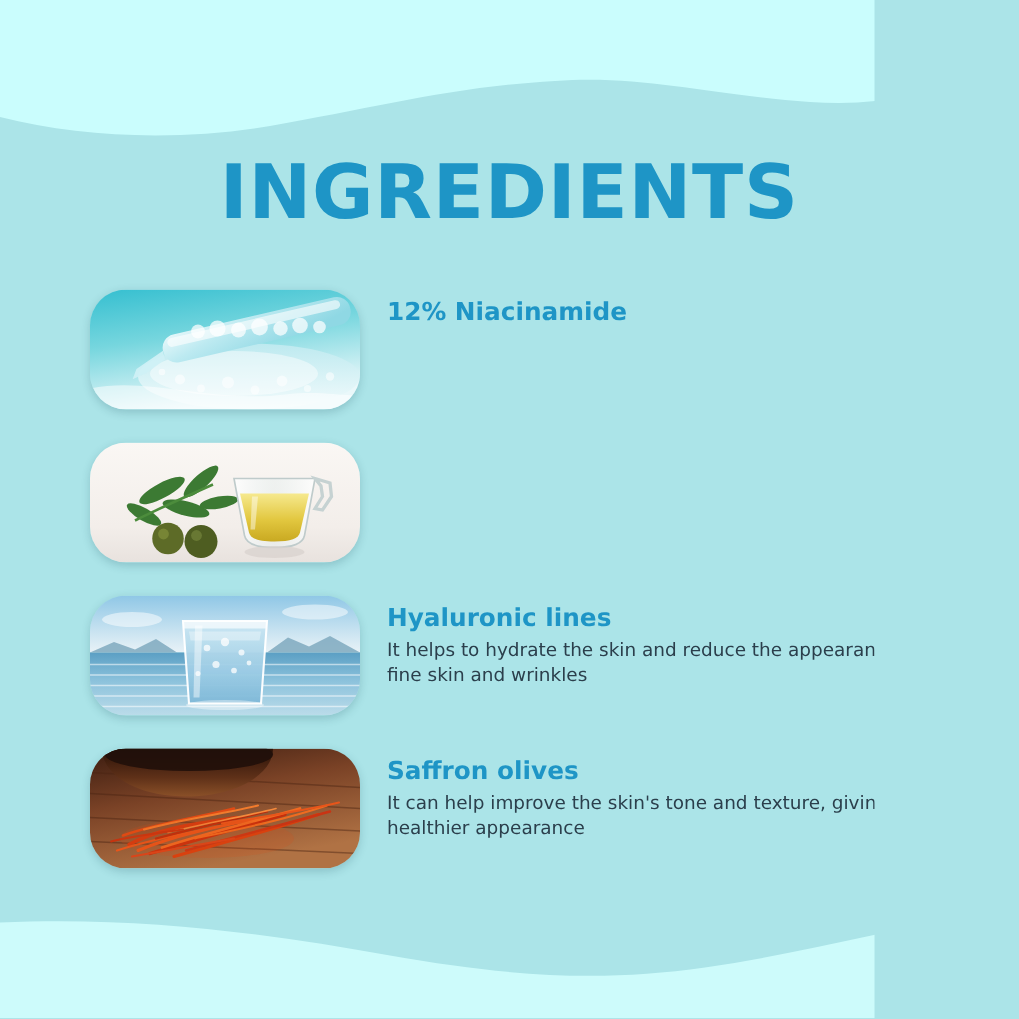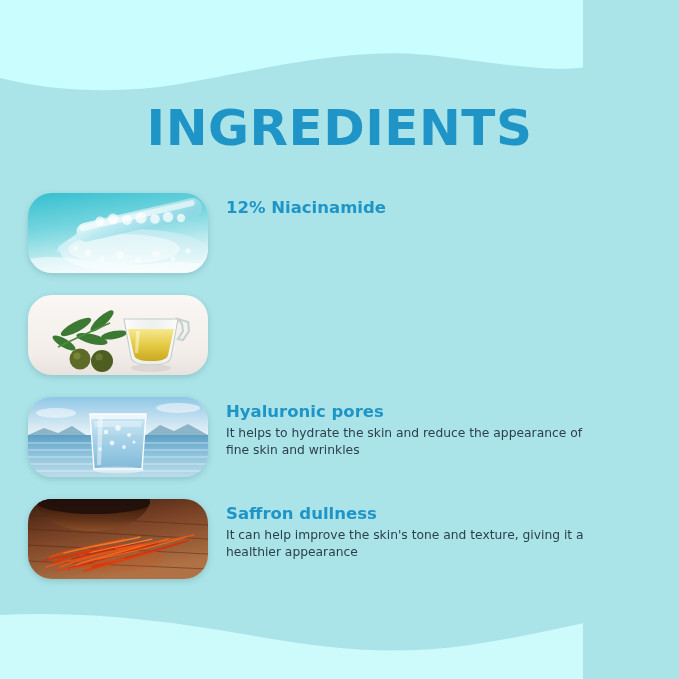--- a/index.html
+++ b/index.html
@@ -56,21 +56,21 @@
   .rows {
     position: absolute;
     top: 193px;
     left: 0;
     width: 679px;
   }
   .row {
     position: relative;
     display: flex;
     align-items: flex-start;
-    padding-left: 28px;
+    padding-left: 60px;
     margin-bottom: 22px;
     height: 80px;
   }
   .thumb {
     position: relative;
     flex: 0 0 auto;
     width: 180px;
     height: 80px;
     border-radius: 24px;
     overflow: hidden;
@@ -271,21 +271,21 @@
               <circle cx="84" cy="46" r="2.4"></circle>
             <circle cx="96" cy="50" r="1.9"></circle>
               <circle cx="72" cy="52" r="1.7"></circle>
             <circle cx="106" cy="45" r="1.6"></circle>
           </g>
           <path d="M70,20 L75,20 L73,68 L69,68 Z" fill="#ffffff" opacity="0.45"></path>
           <ellipse cx="90" cy="73" rx="26" ry="3.4" fill="#ffffff" opacity="0.4"></ellipse>
         </svg>
       </div>
       <div class="txt">
-        <p class="ing-name">Hyaluronic pores</p>
+        <p class="ing-name">Hyaluronic lines</p>
         <p class="ing-desc">It helps to hydrate the skin and reduce the appearance of fine skin and wrinkles</p>
       </div>
     </div>
 
     <div class="row">
       <div class="thumb">
         <svg viewBox="0 0 180 80" preserveAspectRatio="none" aria-hidden="true">
           <defs>
             <linearGradient id="g4wood" x1="0" y1="0" x2="0.4" y2="1">
               <stop offset="0%" stop-color="#3A1C10"></stop>
@@ -323,19 +323,19 @@
             <path d="M44,60 C66,54 92,48 118,42" stroke="#B92B0B" stroke-width="1.5"></path>
             <path d="M28,72 C50,68 74,64 96,60" stroke="#D9451A" stroke-width="1.4"></path>
             <path d="M88,50 C112,46 140,42 166,36" stroke="#E8551A" stroke-width="1.4"></path>
             <path d="M52,56 C76,50 100,46 124,40" stroke="#F5893C" stroke-width="1.1"></path>
             <path d="M14,62 C30,58 48,56 62,54" stroke="#C6330F" stroke-width="1.3"></path>
           </g>
           <ellipse cx="78" cy="60" rx="58" ry="13" fill="#E04A14" opacity="0.16"></ellipse>
         </svg>
       </div>
       <div class="txt">
-        <p class="ing-name">Saffron dullness</p>
+        <p class="ing-name">Saffron olives</p>
         <p class="ing-desc">It can help improve the skin's tone and texture, giving it a healthier appearance</p>
       </div>
     </div>
 
   </div>
 </div>
 
 </body></html>

